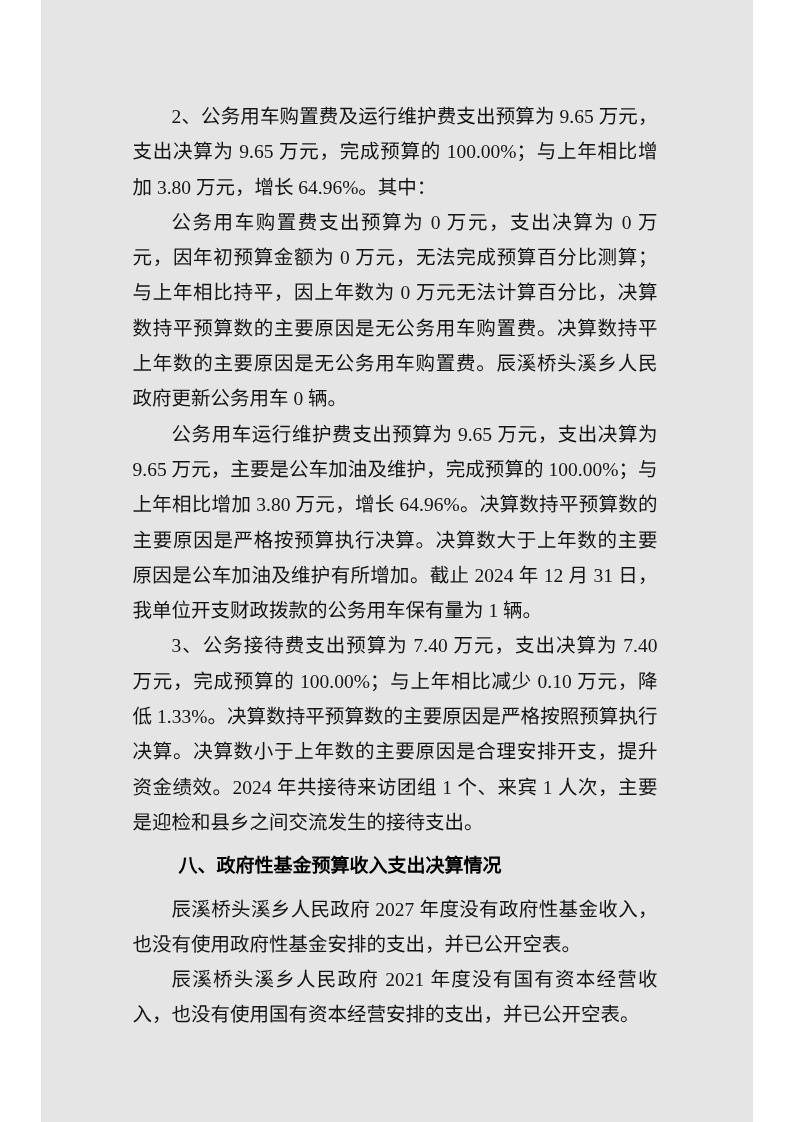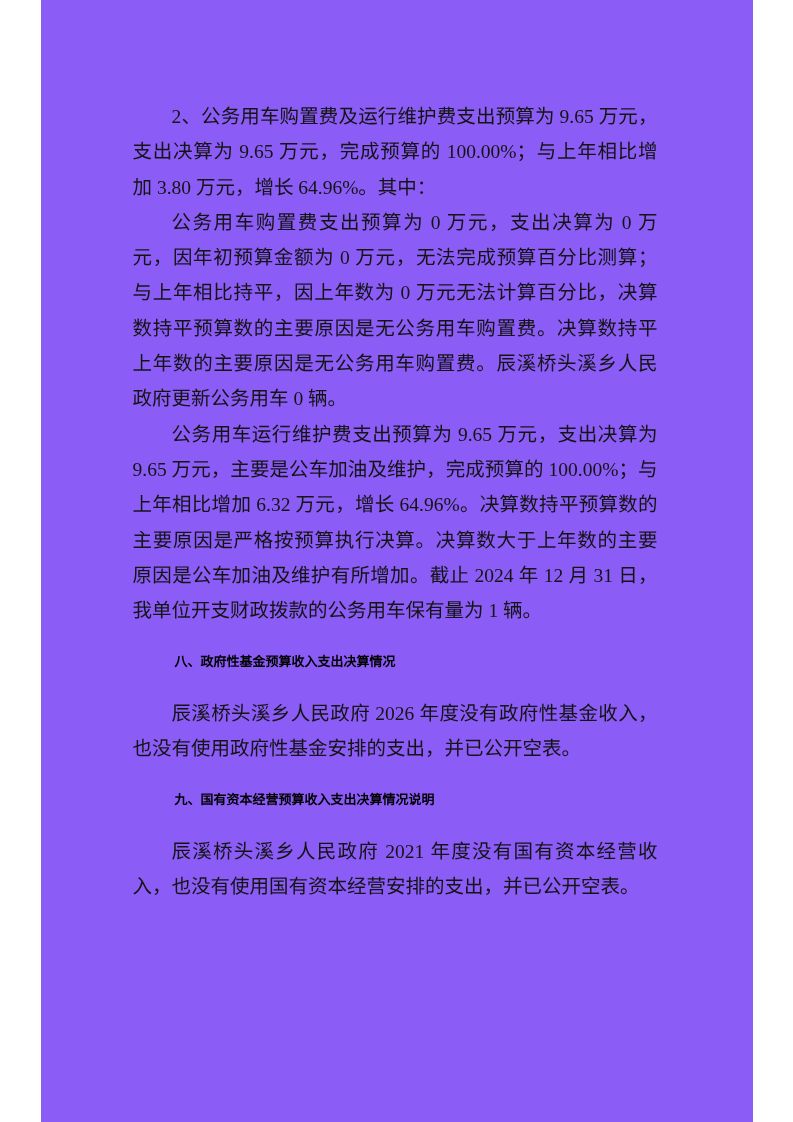--- a/index.html
+++ b/index.html
@@ -6,56 +6,56 @@
   html, body {
     margin: 0;
     padding: 0;
     background: #ffffff;
   }
   .page {
     position: relative;
     width: 712px;
     height: 1122px;
     margin: 0 auto;
-    background: #8b5cf6;
+    background: #e5e5e5;
     overflow: hidden;
     color: #141414;
   }
   .content {
     box-sizing: border-box;
     padding: 99px 95px 0 92px;
   }
   .para {
     margin: 0;
     font-family: "Liberation Serif", "DejaVu Serif", serif;
     font-size: 19.5px;
     font-weight: 400;
     line-height: 35.3px;
     text-align: justify;
     text-indent: 2em;
     color: #141414;
     word-break: break-all;
   }
   .heading {
-    margin: 16px;
+    margin: 8px;
     font-family: Liberation Serif, serif;
-    font-size: 13px;
+    font-size: 19px;
     font-weight: 700;
     line-height: 35.3px;
     text-align: left;
     text-indent: 2em;
     color: #000000;
   }
 </style>
 </head>
 <body>
 
 <div class="page">
   <div class="content">
     <p class="para">2、公务用车购置费及运行维护费支出预算为 9.65 万元，支出决算为 9.65 万元，完成预算的 100.00%；与上年相比增加 3.80 万元，增长 64.96%。其中：</p>
     <p class="para">公务用车购置费支出预算为 0 万元，支出决算为 0 万元，因年初预算金额为 0 万元，无法完成预算百分比测算；与上年相比持平，因上年数为 0 万元无法计算百分比，决算数持平预算数的主要原因是无公务用车购置费。决算数持平上年数的主要原因是无公务用车购置费。辰溪桥头溪乡人民政府更新公务用车 0 辆。</p>
-    <p class="para">公务用车运行维护费支出预算为 9.65 万元，支出决算为 9.65 万元，主要是公车加油及维护，完成预算的 100.00%；与上年相比增加 6.32 万元，增长 64.96%。决算数持平预算数的主要原因是严格按预算执行决算。决算数大于上年数的主要原因是公车加油及维护有所增加。截止 2024 年 12 月 31 日，我单位开支财政拨款的公务用车保有量为 1 辆。</p>
+    <p class="para">公务用车运行维护费支出预算为 9.65 万元，支出决算为 9.65 万元，主要是公车加油及维护，完成预算的 100.00%；与上年相比增加 3.80 万元，增长 64.96%。决算数持平预算数的主要原因是严格按预算执行决算。决算数大于上年数的主要原因是公车加油及维护有所增加。截止 2024 年 12 月 31 日，我单位开支财政拨款的公务用车保有量为 1 辆。</p>
+    <p class="para">3、公务接待费支出预算为 7.40 万元，支出决算为 7.40 万元，完成预算的 100.00%；与上年相比减少 0.10 万元，降低 1.33%。决算数持平预算数的主要原因是严格按照预算执行决算。决算数小于上年数的主要原因是合理安排开支，提升资金绩效。2024 年共接待来访团组 1 个、来宾 1 人次，主要是迎检和县乡之间交流发生的接待支出。</p>
     <h2 class="heading">八、政府性基金预算收入支出决算情况</h2>
-    <p class="para">辰溪桥头溪乡人民政府 2026 年度没有政府性基金收入，也没有使用政府性基金安排的支出，并已公开空表。</p>
-    <h2 class="heading">九、国有资本经营预算收入支出决算情况说明</h2>
+    <p class="para">辰溪桥头溪乡人民政府 2027 年度没有政府性基金收入，也没有使用政府性基金安排的支出，并已公开空表。</p>
     <p class="para">辰溪桥头溪乡人民政府 2021 年度没有国有资本经营收入，也没有使用国有资本经营安排的支出，并已公开空表。</p>
   </div>
 </div>
 
 </body></html>

